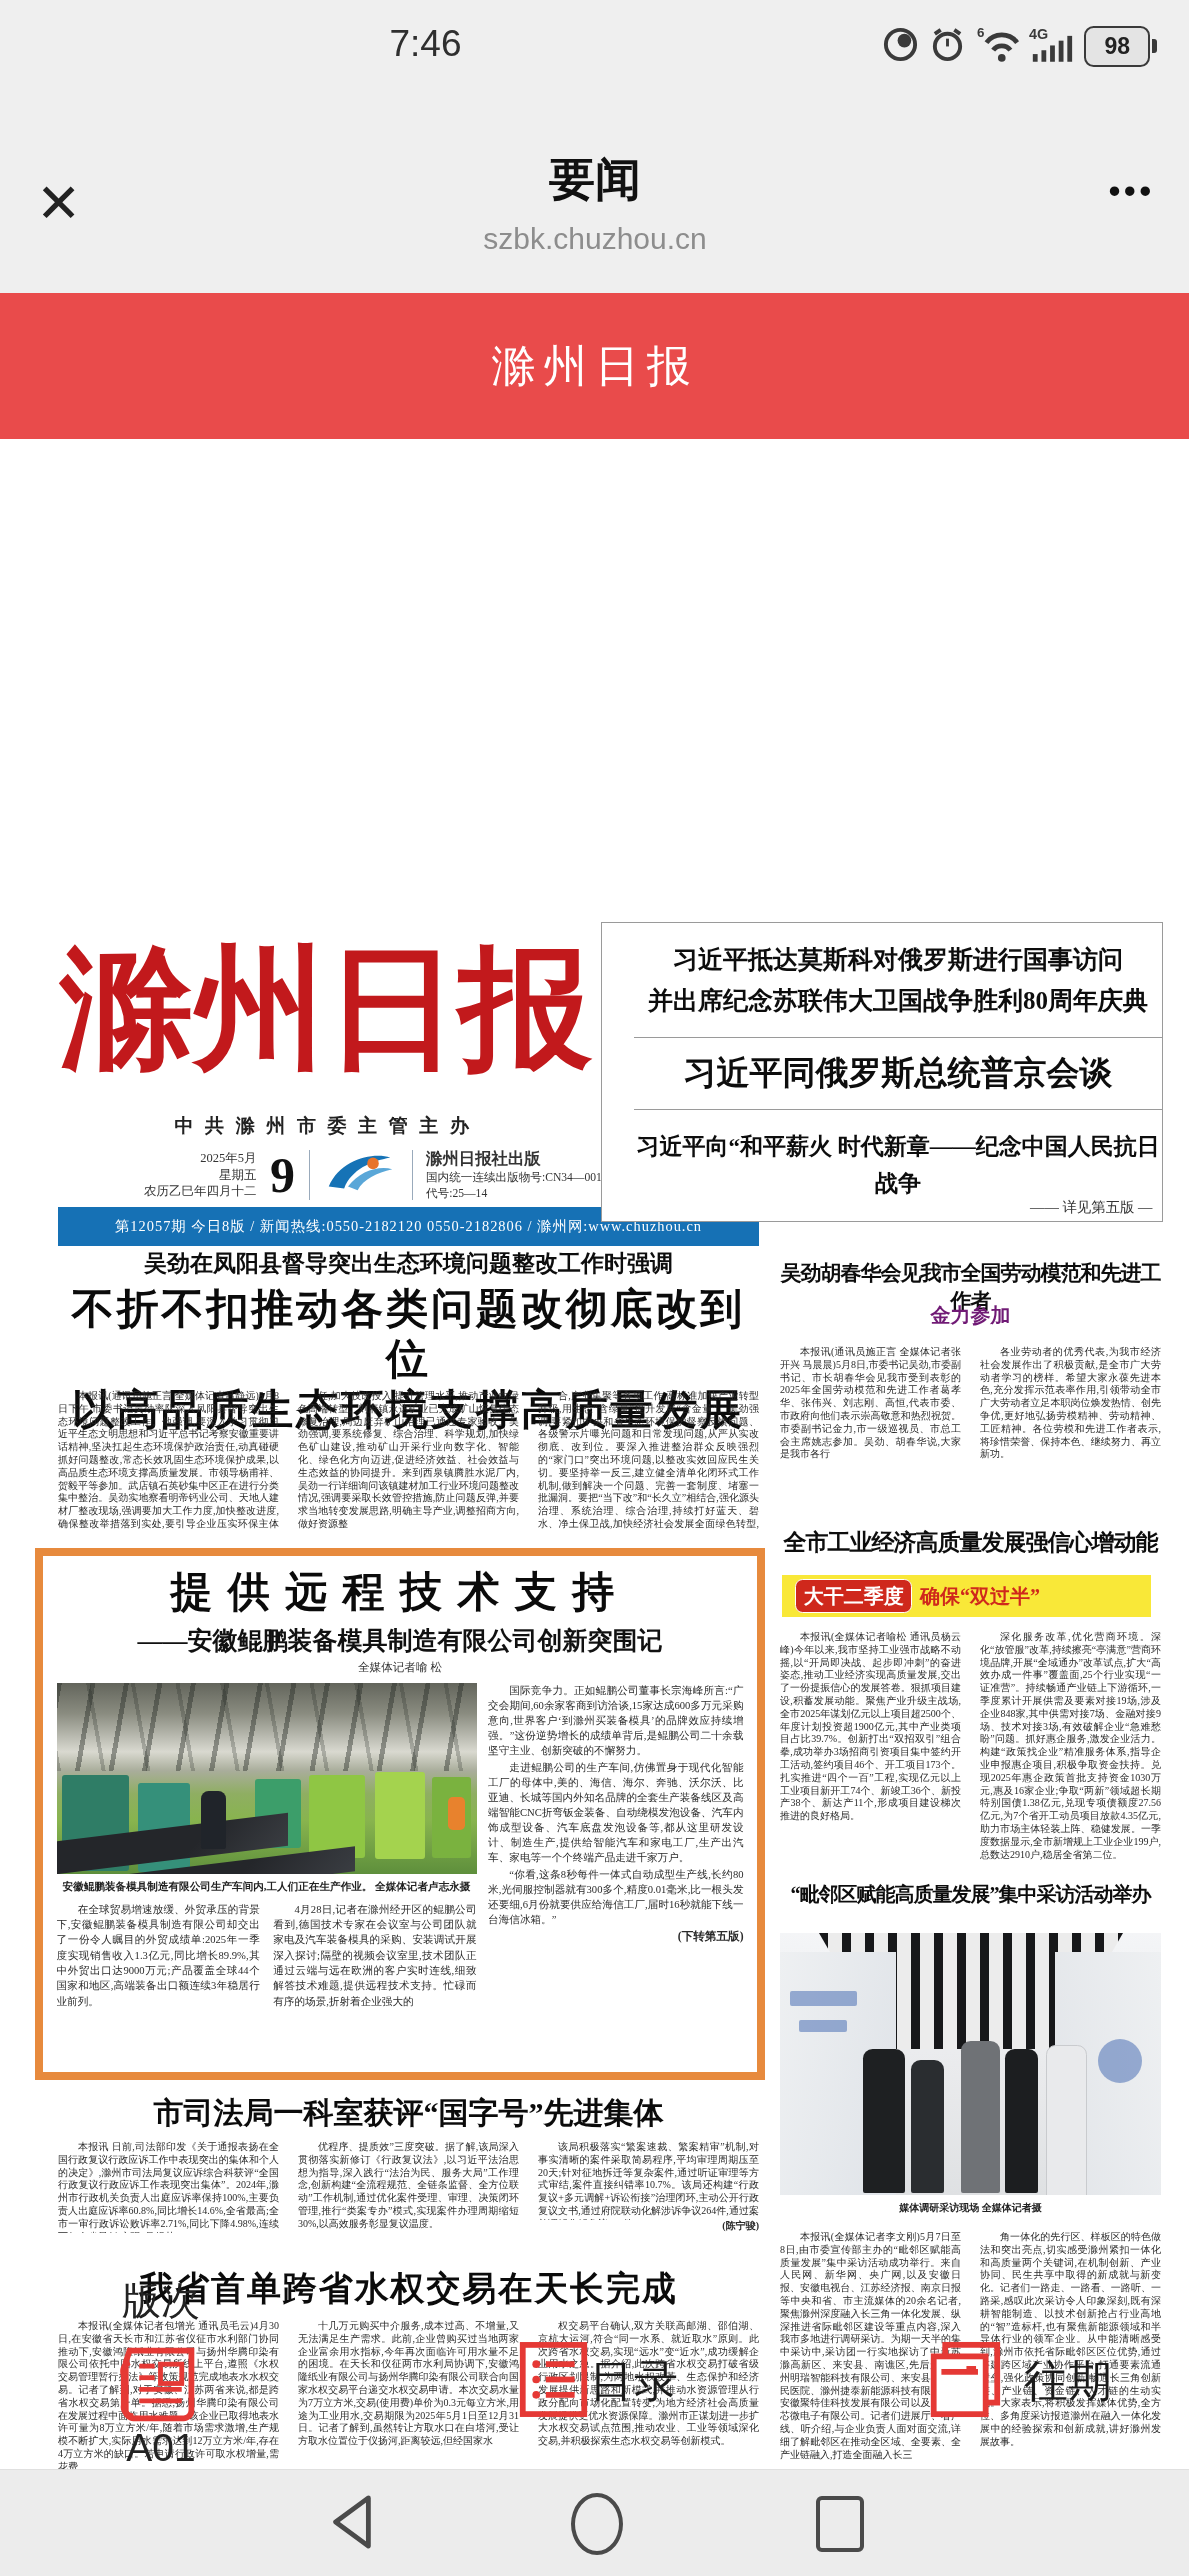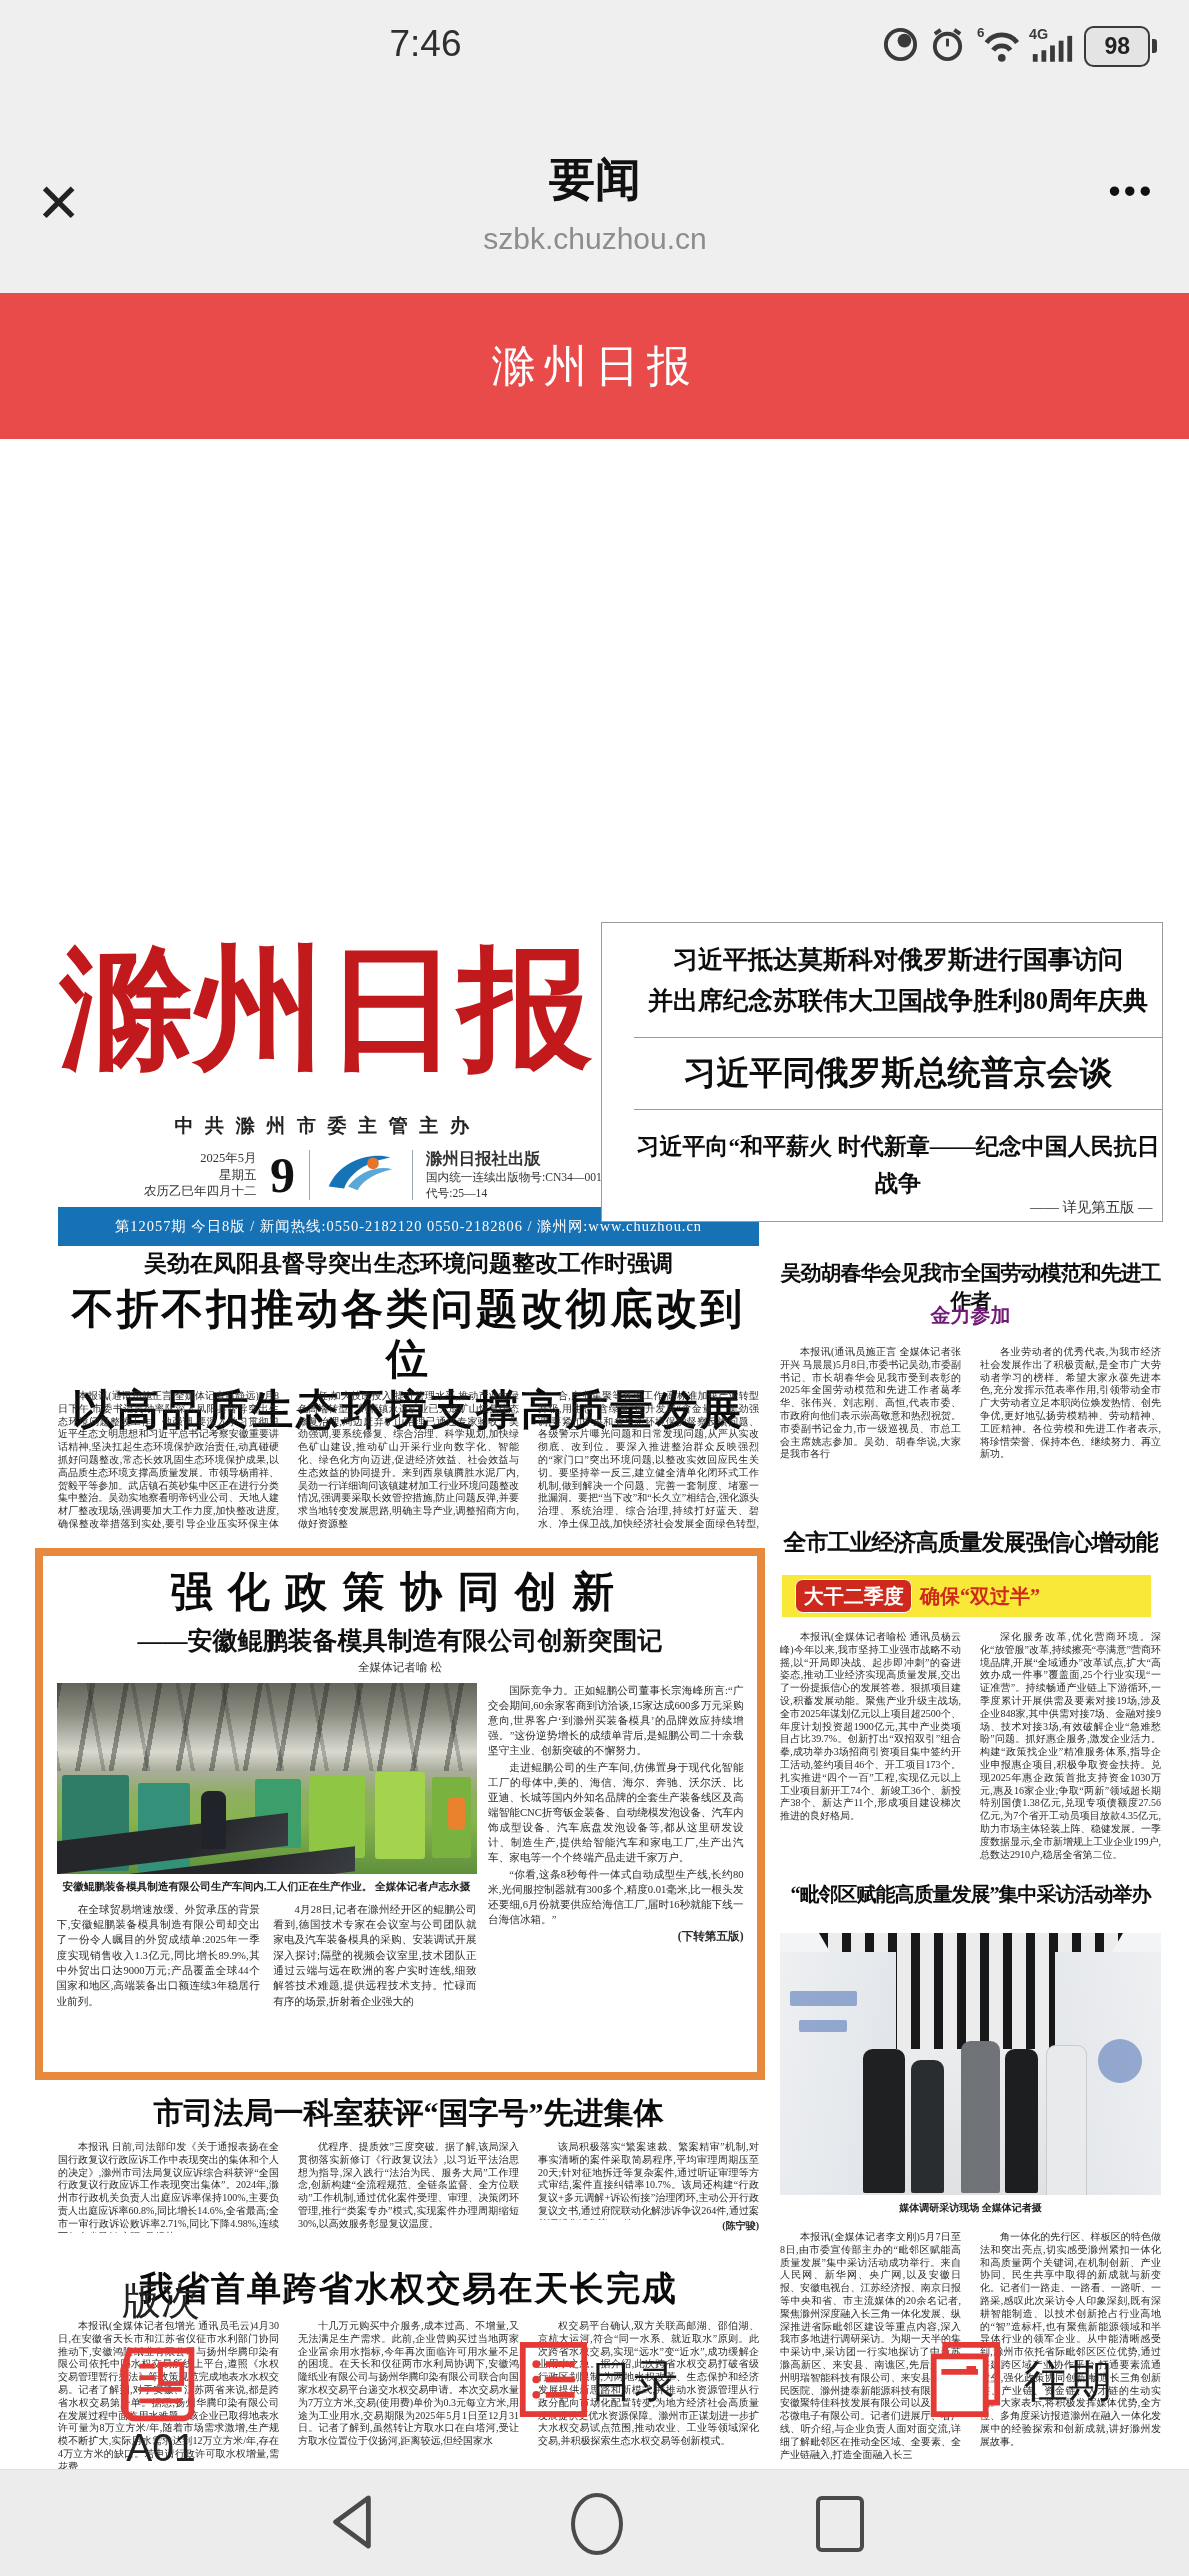--- a/index.html
+++ b/index.html
@@ -252,21 +252,21 @@
       <span class="rb">大干二季度</span>
       <span class="rt">确保“双过半”</span>
     </div>
     <div class="abs cols ind-cols">
       <div class="col">本报讯(全媒体记者喻松 通讯员杨云峰)今年以来,我市坚持工业强市战略不动摇,以“开局即决战、起步即冲刺”的奋进姿态,推动工业经济实现高质量发展,交出了一份提振信心的发展答卷。狠抓项目建设,积蓄发展动能。聚焦产业升级主战场,全市2025年谋划亿元以上项目超2500个、年度计划投资超1900亿元,其中产业类项目占比39.7%。创新打出“双招双引”组合拳,成功举办3场招商引资项目集中签约开工活动,签约项目46个、开工项目173个。扎实推进“四个一百”工程,实现亿元以上工业项目新开工74个、新竣工36个、新投产38个、新达产11个,形成项目建设梯次推进的良好格局。</div>
       <div class="col">深化服务改革,优化营商环境。深化“放管服”改革,持续擦亮“亭满意”营商环境品牌,开展“全域通办”改革试点,扩大“高效办成一件事”覆盖面,25个行业实现“一证准营”。持续畅通产业链上下游循环,一季度累计开展供需及要素对接19场,涉及企业848家,其中供需对接7场、金融对接9场、技术对接3场,有效破解企业“急难愁盼”问题。抓好惠企服务,激发企业活力。构建“政策找企业”精准服务体系,指导企业申报惠企项目,积极争取资金扶持。兑现2025年惠企政策首批支持资金1030万元,惠及16家企业;争取“两新”领域超长期特别国债1.38亿元,兑现专项债额度27.56亿元,为7个省开工动员项目放款4.35亿元,助力市场主体轻装上阵、稳健发展。一季度数据显示,全市新增规上工业企业199户,总数达2910户,稳居全省第二位。</div>
     </div>
 
     <div class="abs feature">
       <div class="f-in">
-        <div class="f-title">强化政策协同创新</div>
+        <div class="f-title">提供远程技术支持</div>
         <div class="f-sub">——安徽鲲鹏装备模具制造有限公司创新突围记</div>
         <div class="f-by">全媒体记者喻  松</div>
         <div class="f-row">
           <div class="f-left">
             <div class="f-photo">
               <div class="beams"></div>
               <div class="machine" style="left:5.8px;top:92px;width:67px;height:96px;background:#2f7d66;"></div>
               <div class="machine" style="left:81px;top:100px;width:52px;height:89px;background:#35907a;"></div>
               <div class="machine" style="left:198px;top:96px;width:46px;height:69px;background:#3c9e6a;"></div>
               <div class="machine" style="left:252px;top:92px;width:56px;height:83px;background:#8fc644;"></div>

